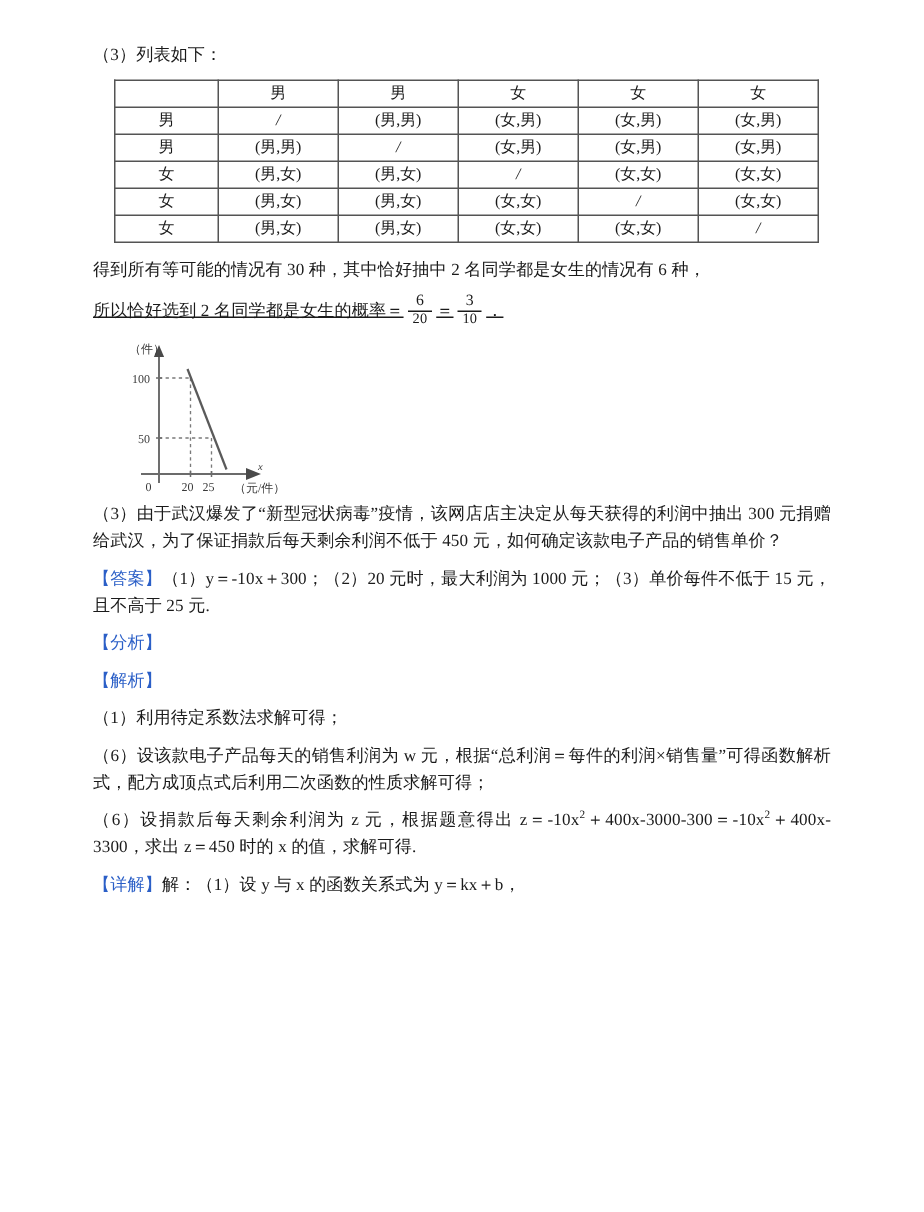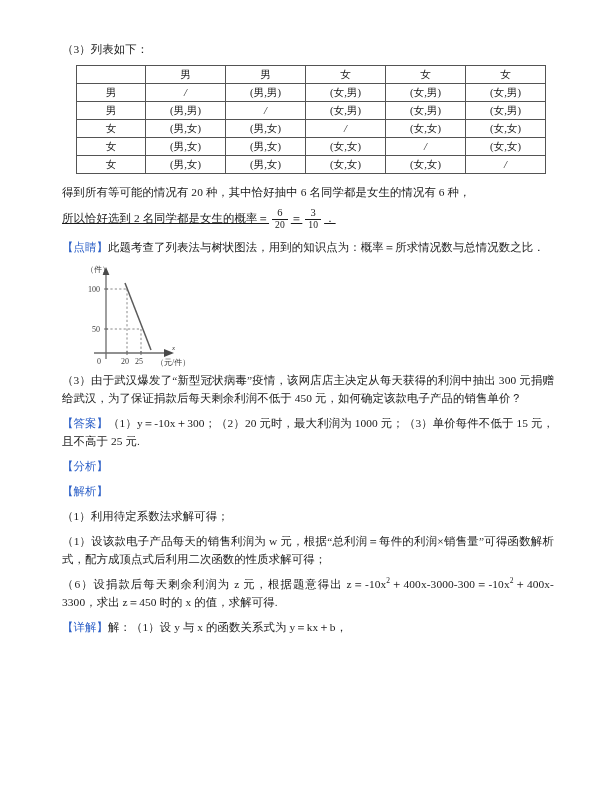--- a/index.html
+++ b/index.html
@@ -18,21 +18,21 @@
   .page {
     position: relative;
     width: 616px;
     height: 808px;
     padding: 0;
     box-sizing: border-box;
   }
   .content {
     position: absolute;
     left: 62px;
-    top: 40px;
+    top: 28px;
     width: 492px;
   }
   p.line {
     margin: 0 0 7px 0;
     font-size: 11.4px;
     line-height: 18px;
     text-align: justify;
     letter-spacing: 0.1px;
   }
 
@@ -147,29 +147,26 @@
           <td class="hdrcol">女</td>
           <td class="datacol">(男,女)</td>
           <td class="datacol">(男,女)</td>
           <td class="datacol">(女,女)</td>
           <td class="datacol">(女,女)</td>
           <td class="datacol slash">/</td>
         </tr>
       </tbody>
     </table>
 
-    <p class="line">得到所有等可能的情况有 20 种，其中恰好抽中 6 名同学都是女生的情况有 6 种，</p>
+    <p class="line">得到所有等可能的情况有 30 种，其中恰好抽中 2 名同学都是女生的情况有 6 种，</p>
 
     <p class="line fracline">
       <span>所以恰好选到 2 名同学都是女生的概率＝</span><span class="frac"><span class="num">6</span><span class="den">20</span></span><span>＝</span><span class="frac"><span class="num">3</span><span class="den">10</span></span><span>．</span>
     </p>
 
-    <p class="line">
-      <span class="bracket">【点睛】</span><span>此题考查了列表法与树状图法，用到的知识点为：概率＝所求情况数与总情况数之比．</span>
-    </p>
 
 
     <div class="figure-wrap">
       <svg width="190" height="104" viewBox="0 0 190 104">
 
         <line x1="22" y1="96" x2="22" y2="10" stroke="#6b6b6b" stroke-width="1.3"></line>
         <polygon points="22,4 18.6,12 25.4,12" fill="#4a4a4a"></polygon>
 
         <line x1="10" y1="90" x2="82" y2="90" stroke="#6b6b6b" stroke-width="1.3"></line>
         <polygon points="90,90 80,86 80,94" fill="#4a4a4a"></polygon>
@@ -205,21 +202,21 @@
 
     <p class="line">
       <span class="bracket">【分析】</span>
     </p>
 
     <p class="line">
       <span class="bracket">【解析】</span>
     </p>
 
     <p class="line">（1）利用待定系数法求解可得；</p>
-    <p class="line">（1）设该款电子产品每天的销售利润为 w 元，根据“总利润＝每件的利润×销售量”可得函数解析式，配方成顶点式后利用二次函数的性质求解可得；</p>
+    <p class="line">（6）设该款电子产品每天的销售利润为 w 元，根据“总利润＝每件的利润×销售量”可得函数解析式，配方成顶点式后利用二次函数的性质求解可得；</p>
 
     <p class="line">
       <span>（6）设捐款后每天剩余利润为 z 元，根据题意得出 z＝-10x</span><sup class="exp">2</sup><span>＋400x-3000-300＝-10x</span><sup class="exp">2</sup><span>＋400x-3300，求出 z＝450 时的 x 的值，求解可得.</span>
     </p>
 
     <p class="line">
       <span class="bracket">【详解】</span><span>解：（1）设 y 与 x 的函数关系式为 y＝kx＋b，</span>
     </p>
 
   </div>

